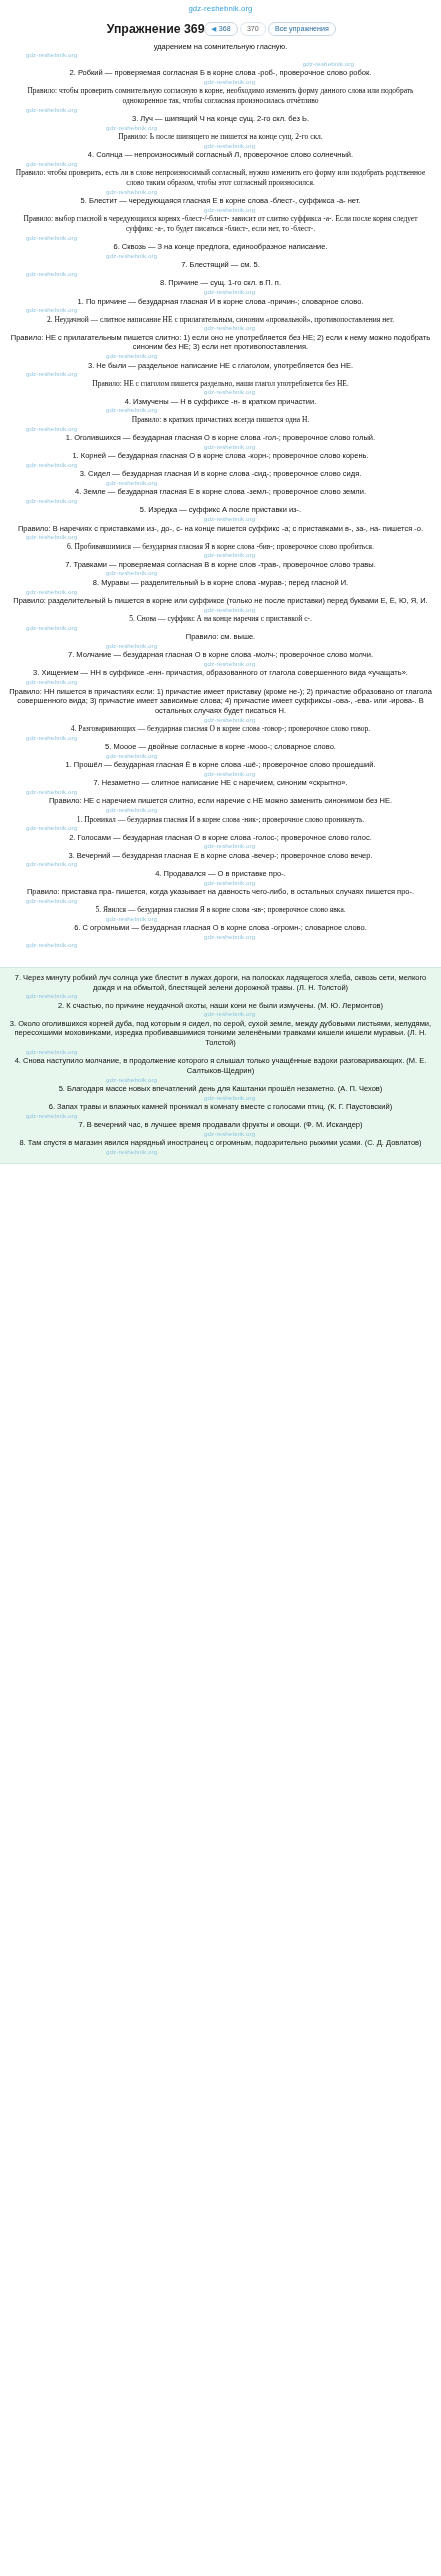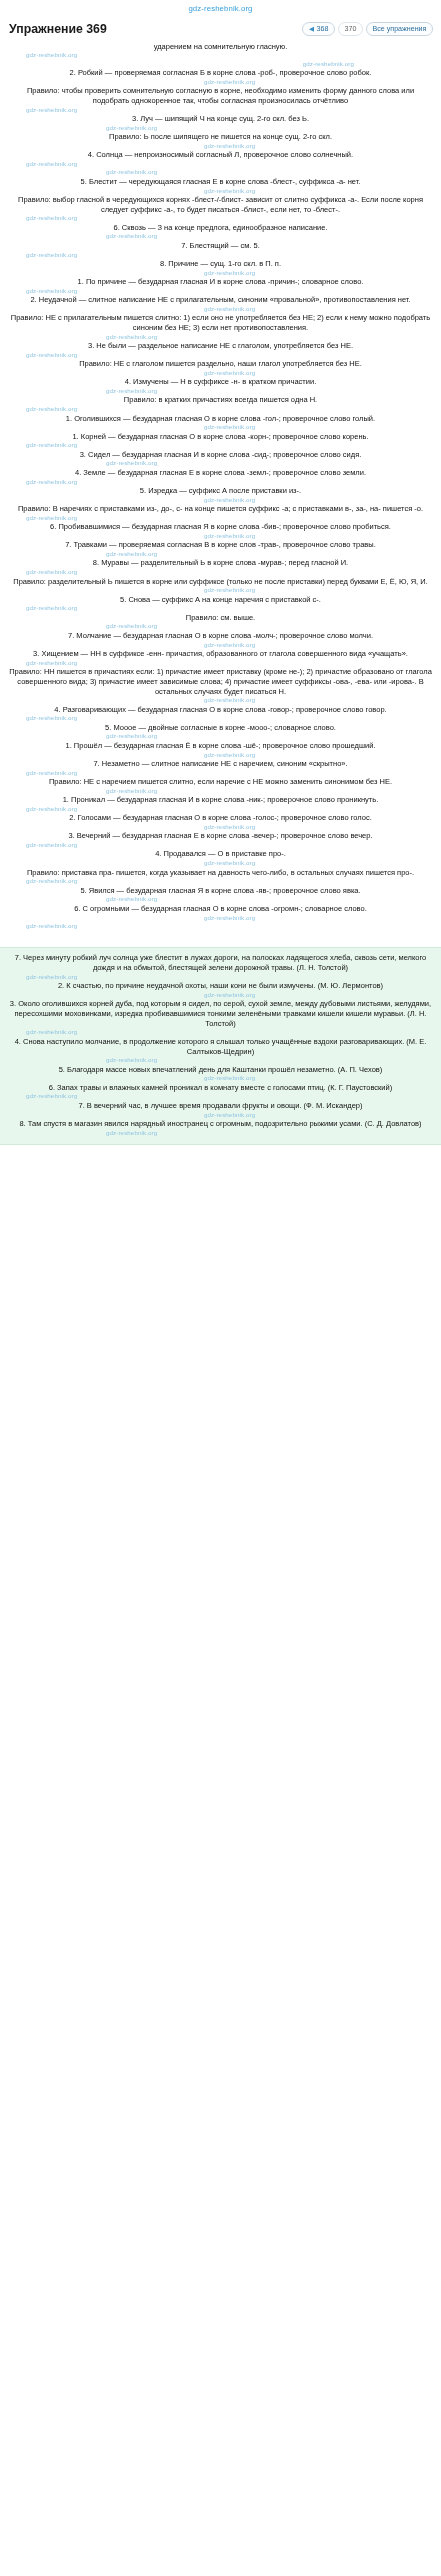--- a/index.html
+++ b/index.html
@@ -22,21 +22,21 @@
     font-size: 7.8px;
     color: #3aa0d8;
     letter-spacing: 0.1px;
   }
 
   
   .header {
     padding: 3.9px 7.8px 5.2px 7.8px;
     display: flex;
     align-items: flex-start;
-    justify-content: space-between;
+    justify-content: center;
   }
   .page-title {
     font-size: 12.3px;
     font-weight: bold;
     color: #1a1a1a;
     margin: 1.3px 0 0 1.3px;
   }
   .pager {
     display: flex;
     align-items: center;
@@ -82,21 +82,21 @@
 
   
   .content { padding: 0 9px 13px 9px; }
   p.t {
     margin: 0;
     font-size: 7.5px;
     line-height: 9.7px;
     color: #111;
     text-align: center;
   }
-  .rule { font-weight: normal; }
+  .rule { font-weight: normal; font-family: Liberation Serif, serif; }
 
   
   .green {
     background: #e8f7ee;
     border-top: 0.6px solid #cfe9da;
     border-bottom: 0.6px solid #cfe9da;
     padding: 5.2px 9px 6.5px 9px;
     margin-top: 3.9px;
   }
   .green p.t { color: #111; }
@@ -132,20 +132,21 @@
   <p class="t">2. Робкий — проверяемая согласная Б в корне слова -роб-, проверочное слово робок.</p>
   <div class="wm indent2">gdz-reshebnik.org</div>
   <p class="t rule">Правило: чтобы проверить сомнительную согласную в корне, необходимо изменить форму данного слова или подобрать однокоренное так, чтобы согласная произносилась отчётливо</p>
   <div class="wm left">gdz-reshebnik.org</div>
   <p class="t">3. Луч — шипящий Ч на конце сущ. 2-го скл. без Ь.</p>
   <div class="wm indent">gdz-reshebnik.org</div>
   <p class="t rule">Правило: Ь после шипящего не пишется на конце сущ. 2-го скл.</p>
   <div class="wm indent2">gdz-reshebnik.org</div>
   <p class="t">4. Солнца — непроизносимый согласный Л, проверочное слово солнечный.</p>
   <div class="wm left">gdz-reshebnik.org</div>
+  <p class="t rule">Правило: чтобы проверить, есть ли в слове непроизносимый согласный, нужно изменить его форму или подобрать родственное слово таким образом, чтобы этот согласный произносился.</p>
   <div class="wm indent">gdz-reshebnik.org</div>
   <p class="t">5. Блестит — чередующаяся гласная Е в корне слова -блест-, суффикса -а- нет.</p>
   <div class="wm indent2">gdz-reshebnik.org</div>
   <p class="t rule">Правило: выбор гласной в чередующихся корнях -блест-/-блист- зависит от слитно суффикса -а-. Если после корня следует суффикс -а-, то будет писаться -блист-, если нет, то -блест-.</p>
   <div class="wm left">gdz-reshebnik.org</div>
   <p class="t">6. Сквозь — З на конце предлога, единообразное написание.</p>
   <div class="wm indent">gdz-reshebnik.org</div>
   <p class="t">7. Блестящий — см. 5.</p>
   <div class="wm left">gdz-reshebnik.org</div>
   <p class="t">8. Причине — сущ. 1-го скл. в П. п.</p>

